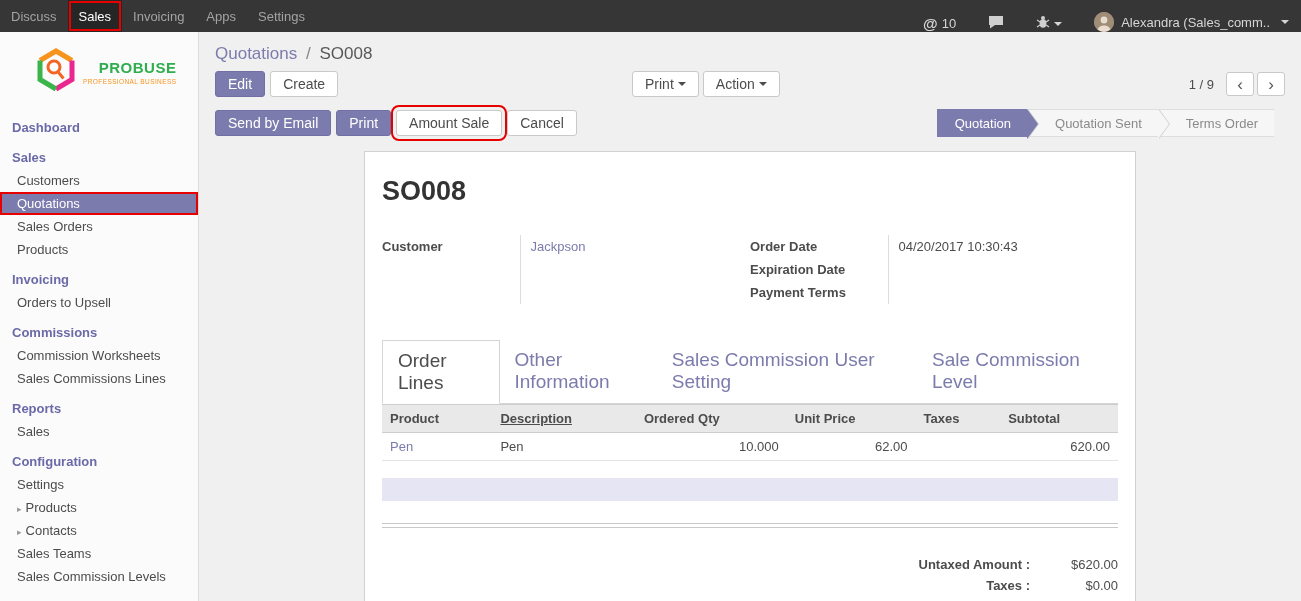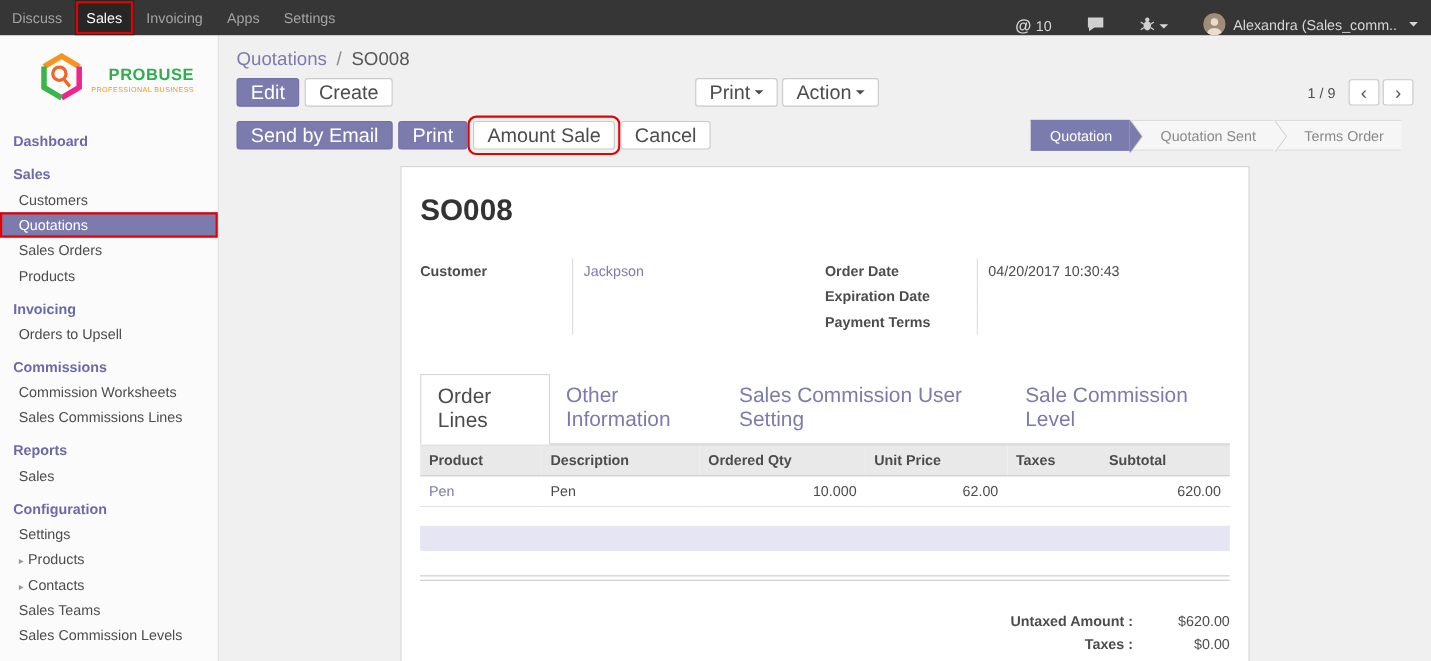--- a/index.html
+++ b/index.html
@@ -49,21 +49,21 @@
   .cp-left { display: flex; gap: 5px; }
   .cp-center { position: absolute; left: 433px; top: 2px; display: flex; gap: 4px; }
   .cp-right { margin-left: auto; display: flex; align-items: center; gap: 12px; }
   .pager-value { font-size: 13px; color: #4c4c4c; }
   .pager-btns { display: flex; gap: 3px; }
   .pager-btn { width: 28px; height: 24px; background: #fff; border: 1px solid #c9c9c9; border-radius: 3px;
                display: flex; align-items: center; justify-content: center; color: #555; cursor: pointer; }
   .chevron-left-icon::before { content: "\2039"; font-size: 17px; line-height: 1; }
   .chevron-right-icon::before { content: "\203A"; font-size: 17px; line-height: 1; }
 
-  .btn { font-size: 18px; height: 26px; padding: 0 12px; border: 1px solid #c9c9c9; background: #fff; color: #4c4c4c;
+  .btn { font-size: 14px; height: 26px; padding: 0 12px; border: 1px solid #c9c9c9; background: #fff; color: #4c4c4c;
          border-radius: 3px; cursor: pointer; display: inline-flex; align-items: center; font-family: inherit; }
   .btn-primary { background: #7c7bad; border-color: #726fa5; color: #fff; }
   .btn.annotated { outline: 2px solid #e60000; outline-offset: 3px; }
 
   .cp-row2 { display: flex; align-items: center; height: 30px; margin-top: 9px; padding-left: 16px; }
   .sb-buttons { display: flex; gap: 5px; }
 
   .statusbar { margin-left: auto; display: flex; height: 28px; margin-right: 27px; }
   .step { position: relative; display: flex; align-items: center; padding: 0 16px 0 28px; font-size: 13px;
           color: #8a8a8a; background: #f6f6f6; border-top: 1px solid #ddd; border-bottom: 1px solid #ddd; cursor: pointer; }
@@ -92,21 +92,21 @@
   .tabs { display: flex; border-bottom: 1px solid #d5d5d5; margin-top: 36px; }
   .tab { padding: 9px 15px; font-size: 19px; color: #7c7bad; cursor: pointer; }
   .tab.active { background: #fff; border: 1px solid #d5d5d5; border-bottom: 1px solid #fff; margin-bottom: -1px; color: #4c4c4c; }
 
   .lines { width: 100%; border-collapse: collapse; font-size: 13px; }
   .lines th { background: #e9e9e9; border-top: 1px solid #cdcdcd; border-bottom: 1px solid #cdcdcd;
               padding: 6px 8px; font-weight: bold; color: #4c4c4c; text-align: left; }
   .lines td { padding: 6px 8px; border-bottom: 1px solid #e3e3e3; color: #4c4c4c; }
   .lines .num { text-align: right; }
   .lines a { color: #7c7bad; text-decoration: none; cursor: pointer; }
-  .col-product { width: 15%; } .col-desc { width: 19.5%; } .col-qty { width: 20.5%; }
+  .col-product { width: 15%; } .col-desc { width: 19.5%; text-decoration: underline; } .col-qty { width: 20.5%; }
   .col-price { width: 17.5%; } .col-tax { width: 11.5%; } .col-sub { width: 16%; }
 
   .add-row { height: 23px; background: #e5e5f3; margin-top: 17px; cursor: pointer; }
   .sheet-sep { margin-top: 22px; height: 5px; border-top: 1px solid #c9c9c9; border-bottom: 1px solid #c9c9c9; }
 
   .totals { margin-top: 26px; margin-left: auto; width: 258px; }
   .trow { display: flex; align-items: baseline; padding: 3px 0; font-size: 13px; }
   .tlabel { flex: 1; text-align: right; font-weight: bold; color: #4c4c4c; margin-right: 16px; }
   .tvalue { width: 72px; text-align: right; color: #4c4c4c; }
   .trow.total { border-top: 1px solid #b5b5b5; margin-top: 19px; padding-top: 17px; }

